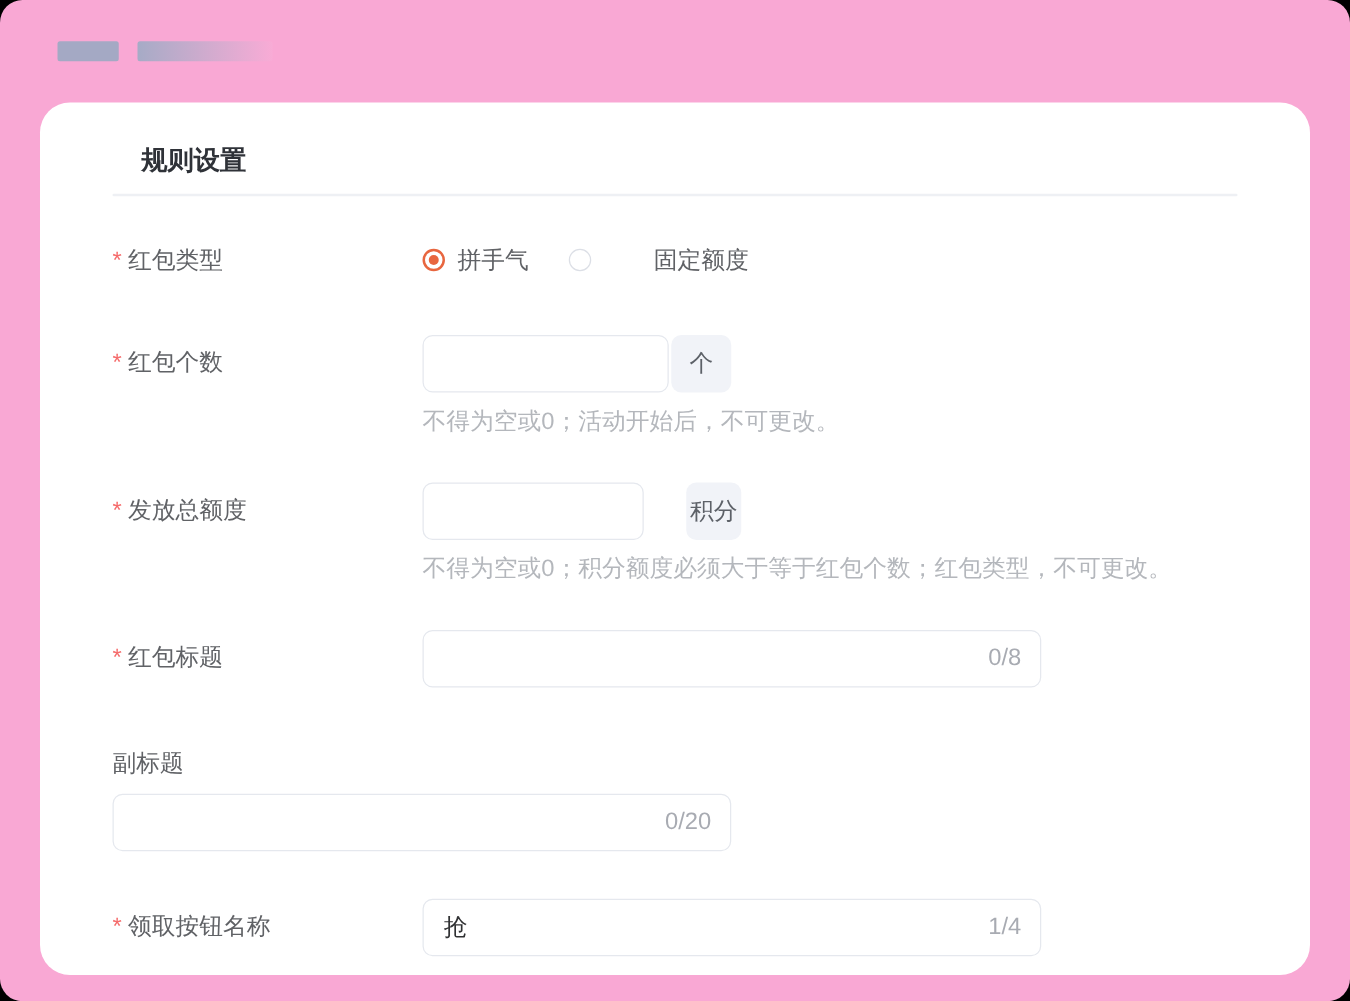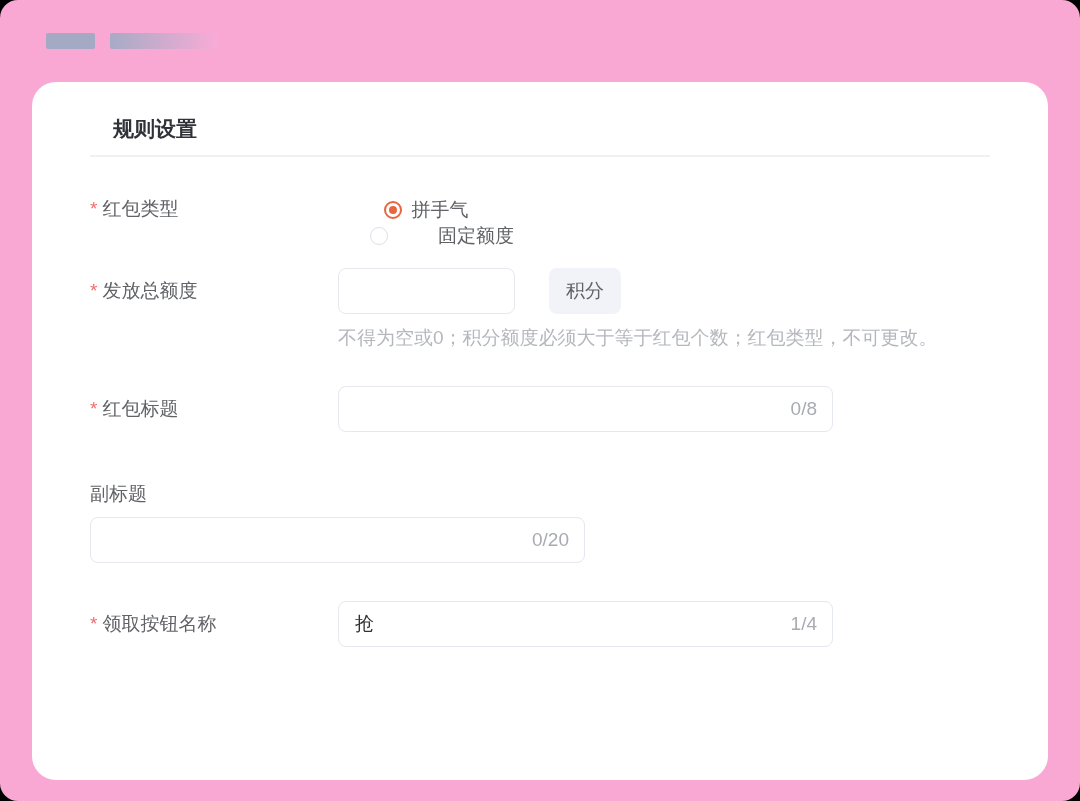--- a/index.html
+++ b/index.html
@@ -36,21 +36,21 @@
   .row{display:flex;align-items:flex-start;}
   .lbl{
     width:248px;padding-right:13px;flex:none;
     text-align:left;color:#606266;font-size:19px;line-height:46px;
     white-space:nowrap;
   }
   .row-radio .lbl{line-height:24px;}
   .star{color:#f56c6c;margin-right:5px;font-size:19px;}
   .ctrl{flex:none;}
   
-  .radio-group{display:flex;align-items:center;height:24px;flex-direction:column;}
+  .radio-group{display:flex;align-items:flex-end;height:24px;}
   .radio{display:flex;align-items:center;cursor:pointer;color:#606266;font-size:19px;}
   .radio + .radio{margin-left:32px;gap:40px;}
   .radio-dot{
     width:18px;height:18px;border-radius:50%;
     border:1px solid #dcdfe6;background:#fff;
     margin-right:10px;flex:none;position:relative;
   }
   .radio.checked .radio-dot{border:2px solid #e8663f;}
   .radio.checked .radio-dot::after{
     content:"";position:absolute;left:50%;top:50%;
@@ -66,21 +66,21 @@
   }
   .group{display:flex;align-items:stretch;}
   .num-input{width:197px;}
   .num-input-sm{width:177px;}
   .append{
     margin-left:2px;background:#f1f3f8;border-radius:8px;
     display:flex;align-items:center;justify-content:center;
     color:#5d6168;font-size:19px;height:46px;
   }
   .append-narrow{width:48px;}
-  .append-wide{width:72px;margin-left:34px;}
+  .append-wide{width:44px;margin-left:34px;}
   .help{
     margin-top:12px;font-size:19px;line-height:24px;color:#b4b7bc;
   }
   .input-wrap{position:relative;width:495px;border-radius:18px;}
   .input-wrap .tb{width:100%;padding-right:78px;}
   .counter{
     position:absolute;right:16px;top:50%;transform:translateY(-50%);
     color:#a8abb2;font-size:19px;pointer-events:none;
   }
   
@@ -113,20 +113,30 @@
             <span class="radio-dot"></span>
             <span>拼手气</span>
           </label>
           <label class="radio">
             <span class="radio-dot"></span>
             <span>固定额度</span>
           </label>
         </div>
       </div>
 
+      <div class="row row-count">
+        <div class="lbl"><span class="star">*</span><span>红包个数</span></div>
+        <div class="ctrl">
+          <div class="group">
+            <input class="tb num-input" type="text" value="" style="">
+            <div class="append append-narrow">个</div>
+          </div>
+          <div class="help">不得为空或0；活动开始后，不可更改。</div>
+        </div>
+      </div>
 
       <div class="row row-total">
         <div class="lbl"><span class="star">*</span><span>发放总额度</span></div>
         <div class="ctrl">
           <div class="group">
             <input class="tb num-input-sm" type="text" value="" style="">
             <div class="append append-wide">积分</div>
           </div>
           <div class="help">不得为空或0；积分额度必须大于等于红包个数；红包类型，不可更改。</div>
         </div>

